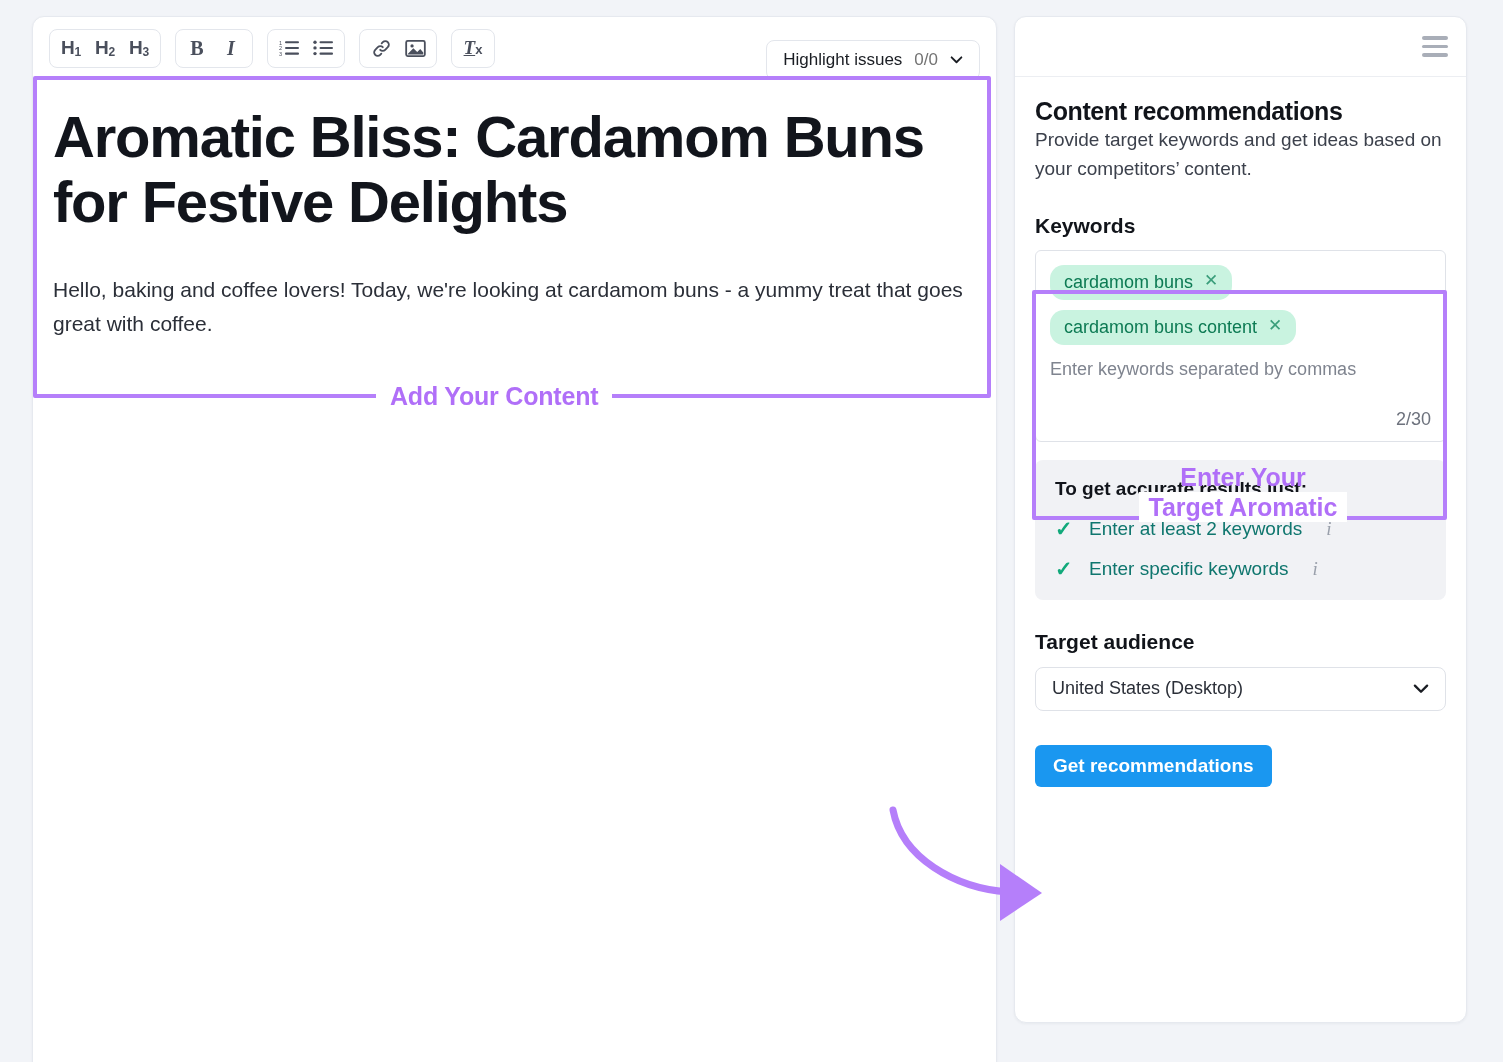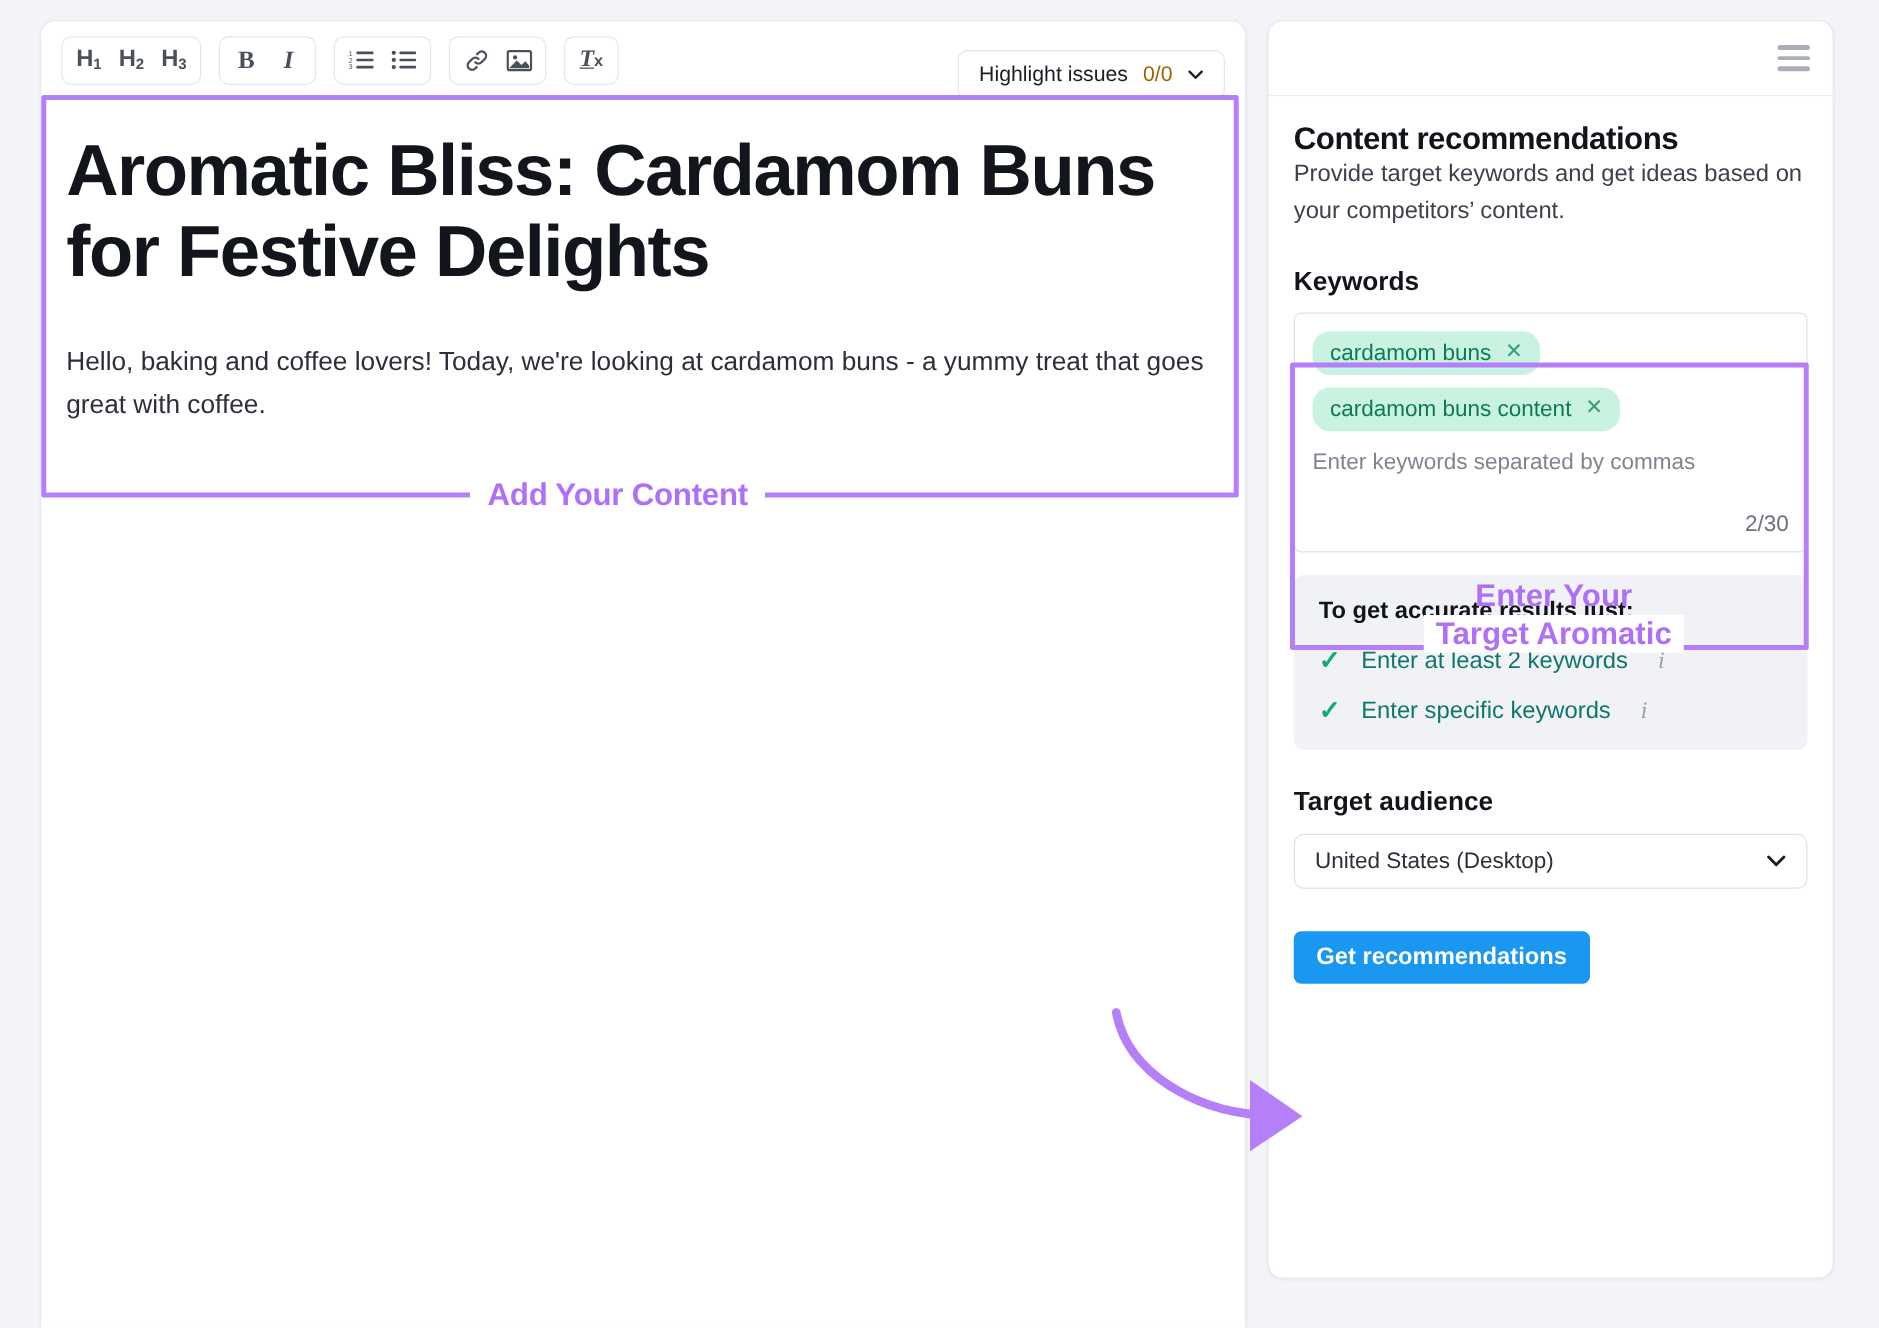--- a/index.html
+++ b/index.html
@@ -58,21 +58,21 @@
     position: absolute; right: 16px; top: 23px;
     height: 40px;
     display: flex; align-items: center; gap: 12px;
     border: 1px solid #e3e6ec;
     border-radius: 8px;
     padding: 0 16px;
     cursor: pointer;
     background: #fff;
   }
   .hi-label { font-size: 17px; color: #1a1d23; }
-  .hi-count { font-size: 17px; color: #a16207; }
+  .hi-count { font-size: 17px; color: #737373; }
   .chev { width: 13px; height: 8px; }
 
   .doc-body {
     padding: 26px 20px 0 20px;
   }
   .doc-title {
     font-size: 58px;
     line-height: 1.12;
     font-weight: 700;
     color: #12151c;

